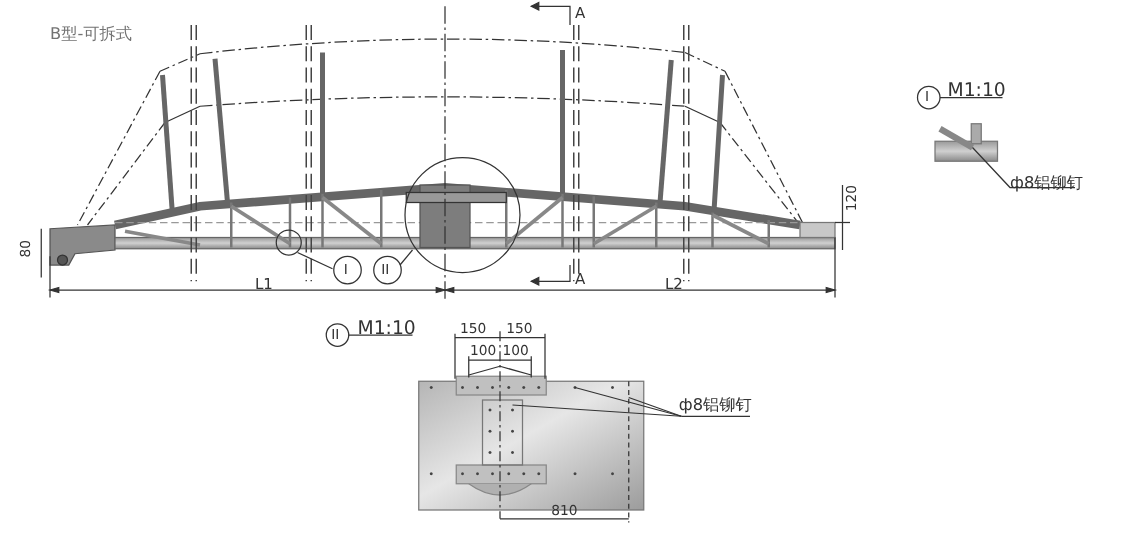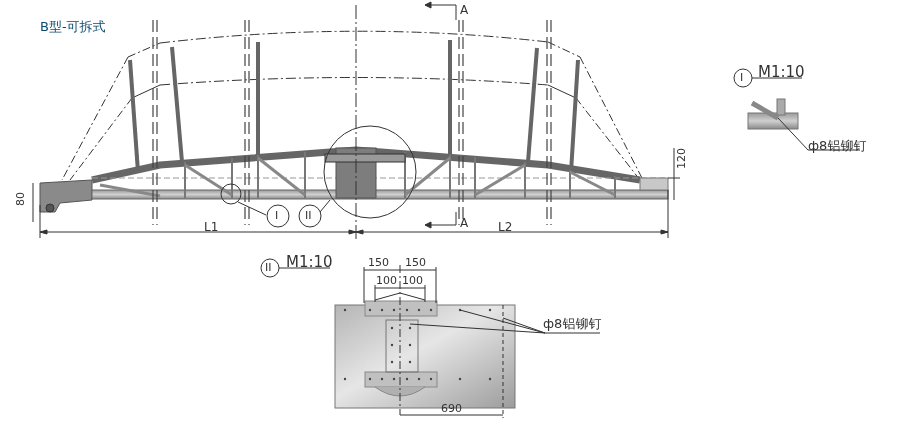--- a/index.html
+++ b/index.html
@@ -1,19 +1,19 @@
 <!DOCTYPE html>
 <html><head>
 <meta charset="utf-8">
 <style>
   html, body { margin: 0; padding: 0; background: #ffffff; }
   body { width: 900px; height: 431px; position: relative; overflow: hidden;
          font-family: "DejaVu Sans", sans-serif; color: #333; }
   .lbl { position: absolute; font-size: 12px; color: #333; white-space: nowrap; }
-  .title { left: 40px; top: 18px; font-size: 13px; color: #0c4a6e; }
+  .title { left: 40px; top: 18px; font-size: 13px; color: #737373; }
   .m110 { font-size: 15px; }
   svg { position: absolute; left: 0; top: 0; }
   .vert { writing-mode: vertical-rl; transform: rotate(180deg); }
 </style>
 </head>
 <body>
 
 <svg width="900" height="431" viewBox="0 0 900 431">
   <defs>
     <linearGradient id="beam" x1="0" y1="0" x2="0" y2="1">
@@ -184,30 +184,30 @@
         <line x1="425" y1="300" x2="400" y2="293"></line>
       <line x1="400" y1="415" x2="503" y2="415"></line>
     </g>
   </g>
 </svg>
 
 <div class="lbl title">B型-可拆式</div>
 <div class="lbl" style="left:460px;top:3px;">A</div>
 <div class="lbl" style="left:460px;top:216px;">A</div>
 <div class="lbl" style="left:204px;top:220px;">L1</div>
-<div class="lbl" style="left:498px;top:220px;">L2</div>
+<div class="lbl" style="left:532px;top:220px;">L2</div>
 <div class="lbl vert" style="left:14px;top:192px;font-size:11px;">80</div>
 <div class="lbl vert" style="left:675px;top:148px;font-size:11px;">120</div>
 <div class="lbl" style="left:275px;top:209px;font-size:11px;">I</div>
 <div class="lbl" style="left:305px;top:209px;font-size:11px;">II</div>
 
 <div class="lbl" style="left:740px;top:71px;font-size:11px;">I</div>
 <div class="lbl m110" style="left:758px;top:63px;">M1:10</div>
 <div class="lbl" style="left:808px;top:137px;font-size:13px;">ф8铝铆钉</div>
 
 <div class="lbl" style="left:265px;top:261px;font-size:11px;">II</div>
 <div class="lbl m110" style="left:286px;top:253px;">M1:10</div>
 <div class="lbl" style="left:368px;top:256px;font-size:11px;">150</div>
 <div class="lbl" style="left:405px;top:256px;font-size:11px;">150</div>
 <div class="lbl" style="left:376px;top:274px;font-size:11px;">100</div>
 <div class="lbl" style="left:402px;top:274px;font-size:11px;">100</div>
-<div class="lbl" style="left:441px;top:402px;font-size:11px;">690</div>
+<div class="lbl" style="left:441px;top:402px;font-size:11px;">810</div>
 <div class="lbl" style="left:543px;top:315px;font-size:13px;">ф8铝铆钉</div>
 
 </body></html>

